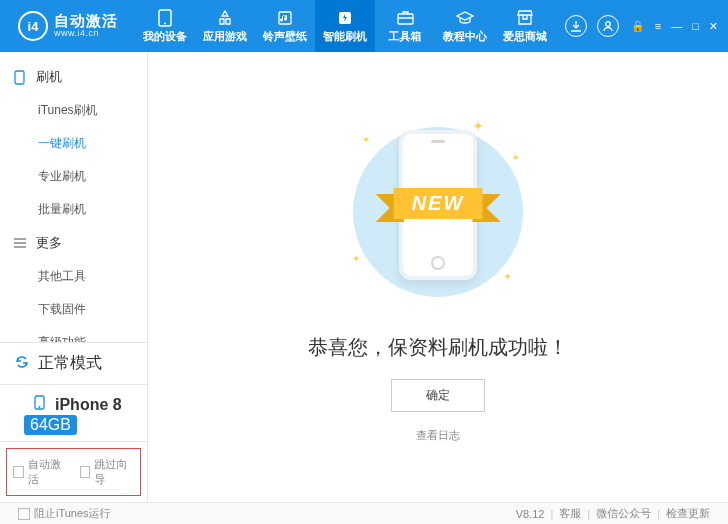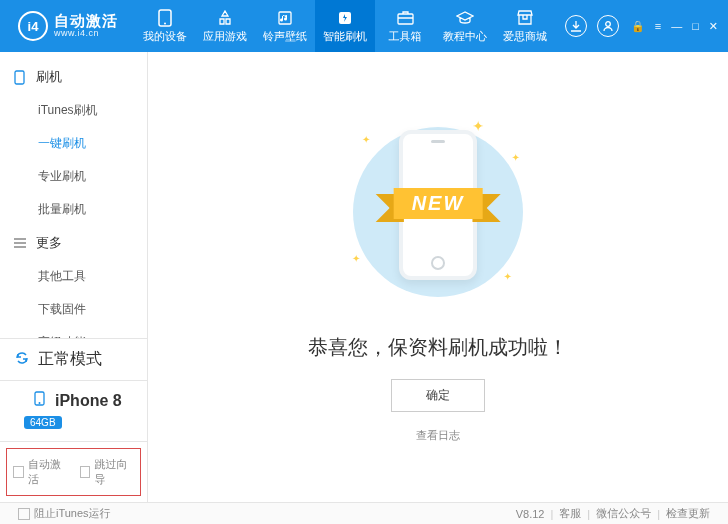--- a/index.html
+++ b/index.html
@@ -4,38 +4,38 @@
   <style>
     * { margin: 0; padding: 0; box-sizing: border-box; font-family: "Microsoft YaHei", sans-serif; }
     body { width: 728px; height: 524px; overflow: hidden; background: #fff; }
     .titlebar { height: 52px; background: #1b8fe6; display: flex; align-items: center; color: #fff; }
     .logo-wrap { display: flex; align-items: center; width: 148px; padding-left: 18px; }
     .logo-circle { width: 30px; height: 30px; border: 2px solid #fff; border-radius: 50%; display: flex; align-items: center; justify-content: center; font-weight: bold; font-size: 13px; }
     .logo-text { margin-left: 6px; line-height: 1.05; }
     .brand { font-size: 15px; font-weight: bold; letter-spacing:1px;}
     .suburl { font-size: 9px; opacity: .9; letter-spacing:.5px;}
     .topnav { flex: 1; display: flex; height: 100%; }
-    .topnav-item { width: 60px; display: flex; flex-direction: column; align-items: center; justify-content: center; gap: 2px; cursor: pointer; font-size: 11px; }
+    .topnav-item { width: 60px; display: flex; flex-direction: column; align-items: center; justify-content: center; gap: 2px; cursor: pointer; font-size: 11px; font-weight: bold; }
     .topnav-item.active { background: #0078d4; }
     .topnav-item .ticon { height: 18px; display:flex; align-items:center; justify-content:center;}
     .win-controls { display:flex; align-items:center; gap:6px; padding-right:8px; font-size:11px; opacity:.95;}
     .wc { cursor:pointer; padding:2px; }
     .right-icons { display:flex; align-items:center; gap:10px; padding:0 10px;}
     .ricon { width:22px;height:22px;border:1.5px solid #fff;border-radius:50%;display:flex;align-items:center;justify-content:center;cursor:pointer;}
     .body { display:flex; height: calc(100% - 52px - 22px); }
     .sidebar { width:148px; border-right:1px solid #e5e5e5; display:flex; flex-direction:column; }
     .sb-scroll { flex:1; overflow:auto; padding-top:8px;}
     .sb-header { display:flex; align-items:center; gap:8px; padding:8px 14px; font-size:13px; color:#333;}
     .sb-header .hicon { color:#1b8fe6; width:14px; display:flex;}
     .sb-sub { padding:8px 14px 8px 38px; font-size:12px; color:#555; cursor:pointer;}
     .sb-sub.active { color:#1b8fe6; }
     .sb-bottom { border-top:1px solid #e5e5e5;}
     .sb-mode, .sb-device { display:flex; align-items:center; gap:8px; padding:10px 14px; border-bottom:1px solid #e5e5e5; font-size:16px; color:#333;}
     .sb-mode .micon, .sb-device .dicon { color:#1b8fe6; width:16px; text-align:center;}
-    .chip { display:inline-block; background:#1b8fe6; color:#fff; font-size:10px; padding:1px 6px; border-radius:3px; margin-left:24px; margin-top:-4px; margin-bottom:6px;}
+    .chip { display:inline-block; background:#1b8fe6; color:#fff; font-size:16px; padding:1px 6px; border-radius:3px; margin-left:24px; margin-top:-4px; }
     .device-name { font-weight:bold;}
     .sb-device-wrap { padding-bottom:6px; border-bottom:1px solid #e5e5e5;}
     .sb-checks { border:1px solid #d94b4b; margin:6px; padding:8px 6px; display:flex; gap:12px; align-items:center;}
     .chk { display:flex; align-items:center; gap:4px; font-size:11px; color:#888; cursor:pointer;}
     .chkbox { width:12px;height:12px;border:1px solid #bbb;}
     .main { flex:1; display:flex; flex-direction:column; align-items:center; justify-content:center; position:relative;}
     .illus { position:relative; width:220px; height:200px; display:flex; align-items:center; justify-content:center;}
     .circle-bg { width:170px; height:170px; border-radius:50%; background:#cfeaf8; position:relative;}
     .star { position:absolute; color:#ffd34d; font-size:10px;}
     .phone { position:absolute; width:78px; height:150px; background:#fff; border:4px solid #eef2f5; border-radius:12px; top:18px; left:50%; transform:translateX(-50%); box-shadow:0 4px 10px rgba(0,0,0,.08);}

